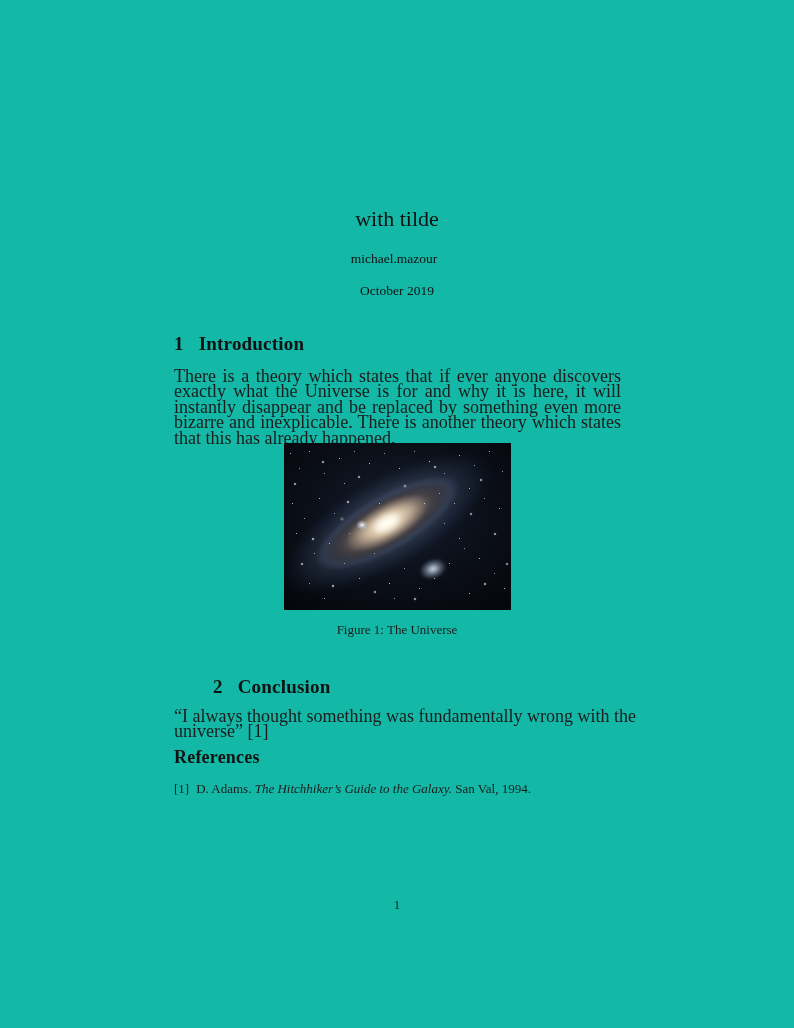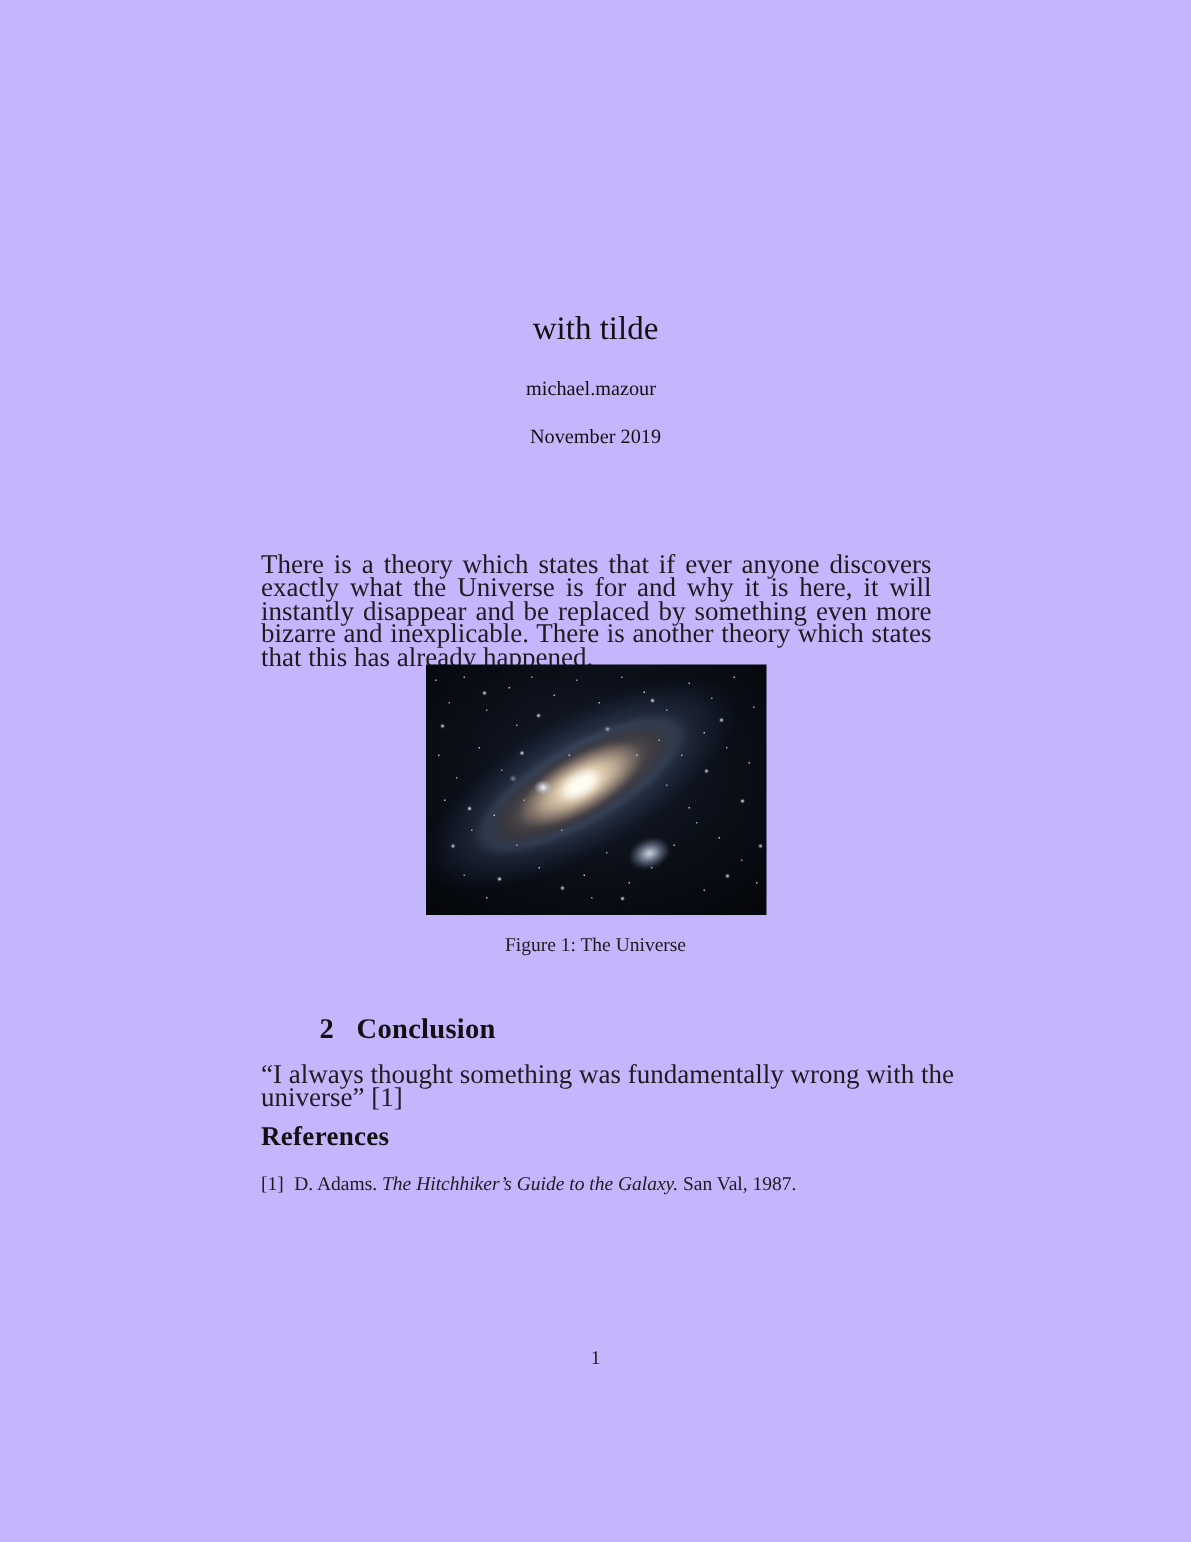--- a/index.html
+++ b/index.html
@@ -4,21 +4,21 @@
 <style>
   * { margin: 0; padding: 0; box-sizing: border-box; }
   html, body { background: #ffffff; }
   body {
     width: 794px; height: 1028px;
     font-family: "Liberation Serif", "DejaVu Serif", serif;
     color: #1c1c1c;
     position: relative;
     overflow: hidden;
   }
-  .page { position: absolute; inset: 0; background: #c4b5fd; }
+  .page { position: absolute; inset: 0; background: #14b8a6; }
 
   .doc-title {
     position: absolute; top: 206px; left: 0; width: 794px;
     text-align: center; font-size: 22px; font-weight: normal; color: #111;
   }
   .doc-author {
     position: absolute; top: 251px; left: 0; width: 732px;
     text-align: center; font-size: 13.5px; color: #111; margin-left: 28px;
   }
   .doc-date {
@@ -146,22 +146,25 @@
       57px 75px 2px rgba(255,255,255,0.9);
   }
 </style>
 </head>
 <body>
 
 <div class="page">
 
   <div class="doc-title">with tilde</div>
   <div class="doc-author">michael.mazour</div>
-  <div class="doc-date">November 2019</div>
+  <div class="doc-date">October 2019</div>
 
+  <div class="section-heading h-intro">
+    <span class="sec-num">1</span><span>Introduction</span>
+  </div>
 
   <div class="body-par p-intro">There is a theory which states that if ever anyone discovers exactly what the Universe is for and why it is here, it will instantly disappear and be replaced by something even more bizarre and inexplicable. There is another theory which states that this has already happened.</div>
 
   <div class="figure-image">
     <div class="g-outer"></div>
     <div class="g-band"></div>
     <div class="g-core-glow"></div>
     <div class="g-core"></div>
     <div class="g-m32"></div>
     <div class="g-m110"></div>
@@ -175,18 +178,18 @@
     <span class="sec-num">2</span><span>Conclusion</span>
   </div>
 
   <div class="body-par p-quote">“I always thought something was fundamentally wrong with the universe” [1]</div>
 
   <div class="section-heading h-references">References</div>
 
   <div class="ref-item">
     <span class="ref-marker">[1]</span><span>D. Adams.</span>
     <span class="ref-title">The Hitchhiker’s Guide to the Galaxy.</span>
-    <span>San Val, 1987.</span>
+    <span>San Val, 1994.</span>
   </div>
 
   <div class="page-number">1</div>
 
 </div>
 
 </body></html>

